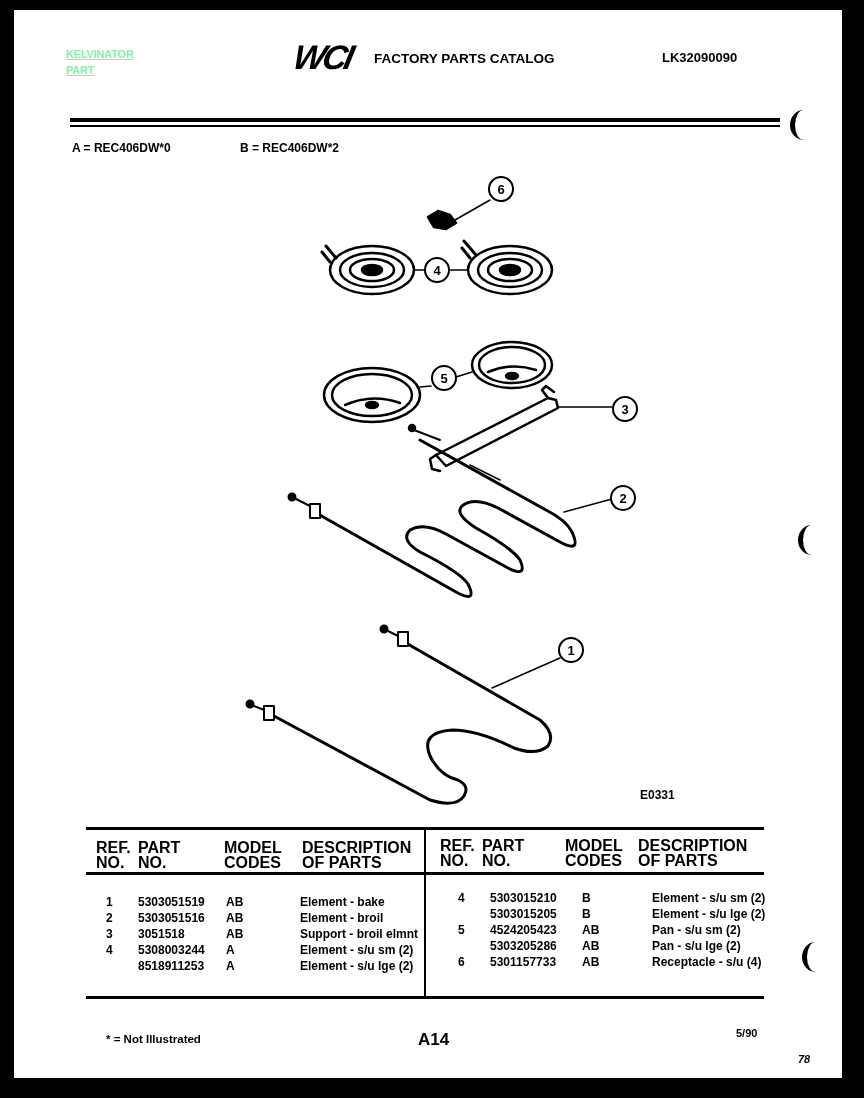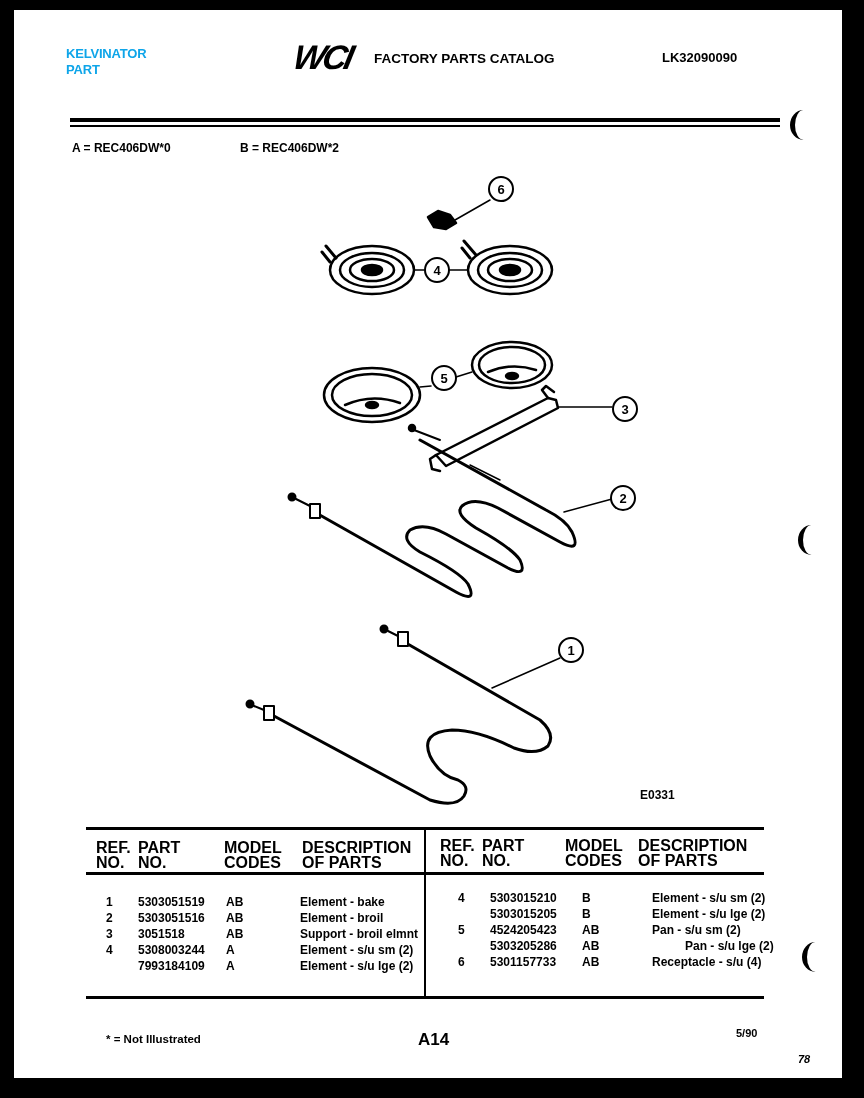--- a/index.html
+++ b/index.html
@@ -1,19 +1,19 @@
 <!DOCTYPE html>
 <html><head>
 <meta charset="utf-8">
 <style>
   html, body { margin:0; padding:0; }
   body { width:864px; height:1098px; background:#000; position:relative; overflow:hidden; font-family:"Liberation Sans", sans-serif; }
   .page { position:absolute; left:14px; top:10px; width:828px; height:1068px; background:#fff; }
   .abs { position:absolute; }
-  .hdr { font-weight:bold; font-size:13px; color:#0ea5e9; letter-spacing:-0.2px; line-height:16px; }
+  .hdr { font-weight:bold; font-size:11px; color:#86efac; letter-spacing:-0.2px; line-height:16px;text-decoration:underline; }
   .brand-left { left:66px; top:46px; }
   .logo { left:294px; top:40px; font-style:italic; font-weight:900; font-size:34px; letter-spacing:-3px; transform:skewX(-12deg) scaleY(1.0); line-height:34px; }
   .catalog-title { left:358px; top:51px; font-weight:bold; font-size:13.5px;padding-left:16px; }
   .catalog-num { left:662px; top:50px; font-weight:bold; font-size:13px; }
   .rule-top { left:70px; top:118px; width:710px; height:4px; background:#000; }
   .rule-top2 { left:70px; top:125px; width:710px; height:2px; background:#000; }
   .model { top:141px; font-weight:bold; font-size:12px; }
   .callout { width:22px; height:22px; border:2px solid #000; border-radius:50%; background:#fff; display:flex; align-items:center; justify-content:center; font-weight:bold; font-size:13px; box-sizing:content-box; }
   .diagram-code { left:640px; top:788px; font-weight:bold; font-size:12px;text-align:right; }
   .tbl-top { left:86px; top:827px; width:678px; height:3px; background:#000; }
@@ -191,21 +191,21 @@
     <span class="abs" style="left:200px;">Support - broil elmnt</span>
   </div>
   <div class="td" style="position:relative;height:16px;">
     <span class="abs" style="left:6px;">4</span>
     <span class="abs" style="left:38px;">5308003244</span>
     <span class="abs" style="left:126px;">A</span>
     <span class="abs" style="left:200px;">Element - s/u sm (2)</span>
   </div>
   <div class="td" style="position:relative;height:16px;">
     <span class="abs" style="left:6px;"></span>
-    <span class="abs" style="left:38px;">7993184109</span>
+    <span class="abs" style="left:38px;">8518911253</span>
     <span class="abs" style="left:126px;">A</span>
     <span class="abs" style="left:200px;">Element - s/u lge (2)</span>
   </div>
 </div>
 
 <div class="abs" style="left:440px; top:890px;">
   <div class="td" style="position:relative;height:16px;">
     <span class="abs" style="left:18px;">4</span>
     <span class="abs" style="left:50px;">5303015210</span>
     <span class="abs" style="left:142px;">B</span>
@@ -220,21 +220,21 @@
   <div class="td" style="position:relative;height:16px;">
     <span class="abs" style="left:18px;">5</span>
     <span class="abs" style="left:50px;">4524205423</span>
     <span class="abs" style="left:142px;">AB</span>
     <span class="abs" style="left:212px;">Pan - s/u sm (2)</span>
   </div>
   <div class="td" style="position:relative;height:16px;">
     <span class="abs" style="left:18px;"></span>
     <span class="abs" style="left:50px;text-align:right;">5303205286</span>
     <span class="abs" style="left:142px;">AB</span>
-    <span class="abs" style="left:212px;margin-left:33px;">Pan - s/u lge (2)</span>
+    <span class="abs" style="left:212px;">Pan - s/u lge (2)</span>
   </div>
   <div class="td" style="position:relative;height:16px;">
     <span class="abs" style="left:18px;">6</span>
     <span class="abs" style="left:50px;">5301157733</span>
     <span class="abs" style="left:142px;">AB</span>
     <span class="abs" style="left:212px;">Receptacle - s/u (4)</span>
   </div>
 </div>
 
 <div class="abs foot" style="left:106px; top:1033px;">* = Not Illustrated</div>

